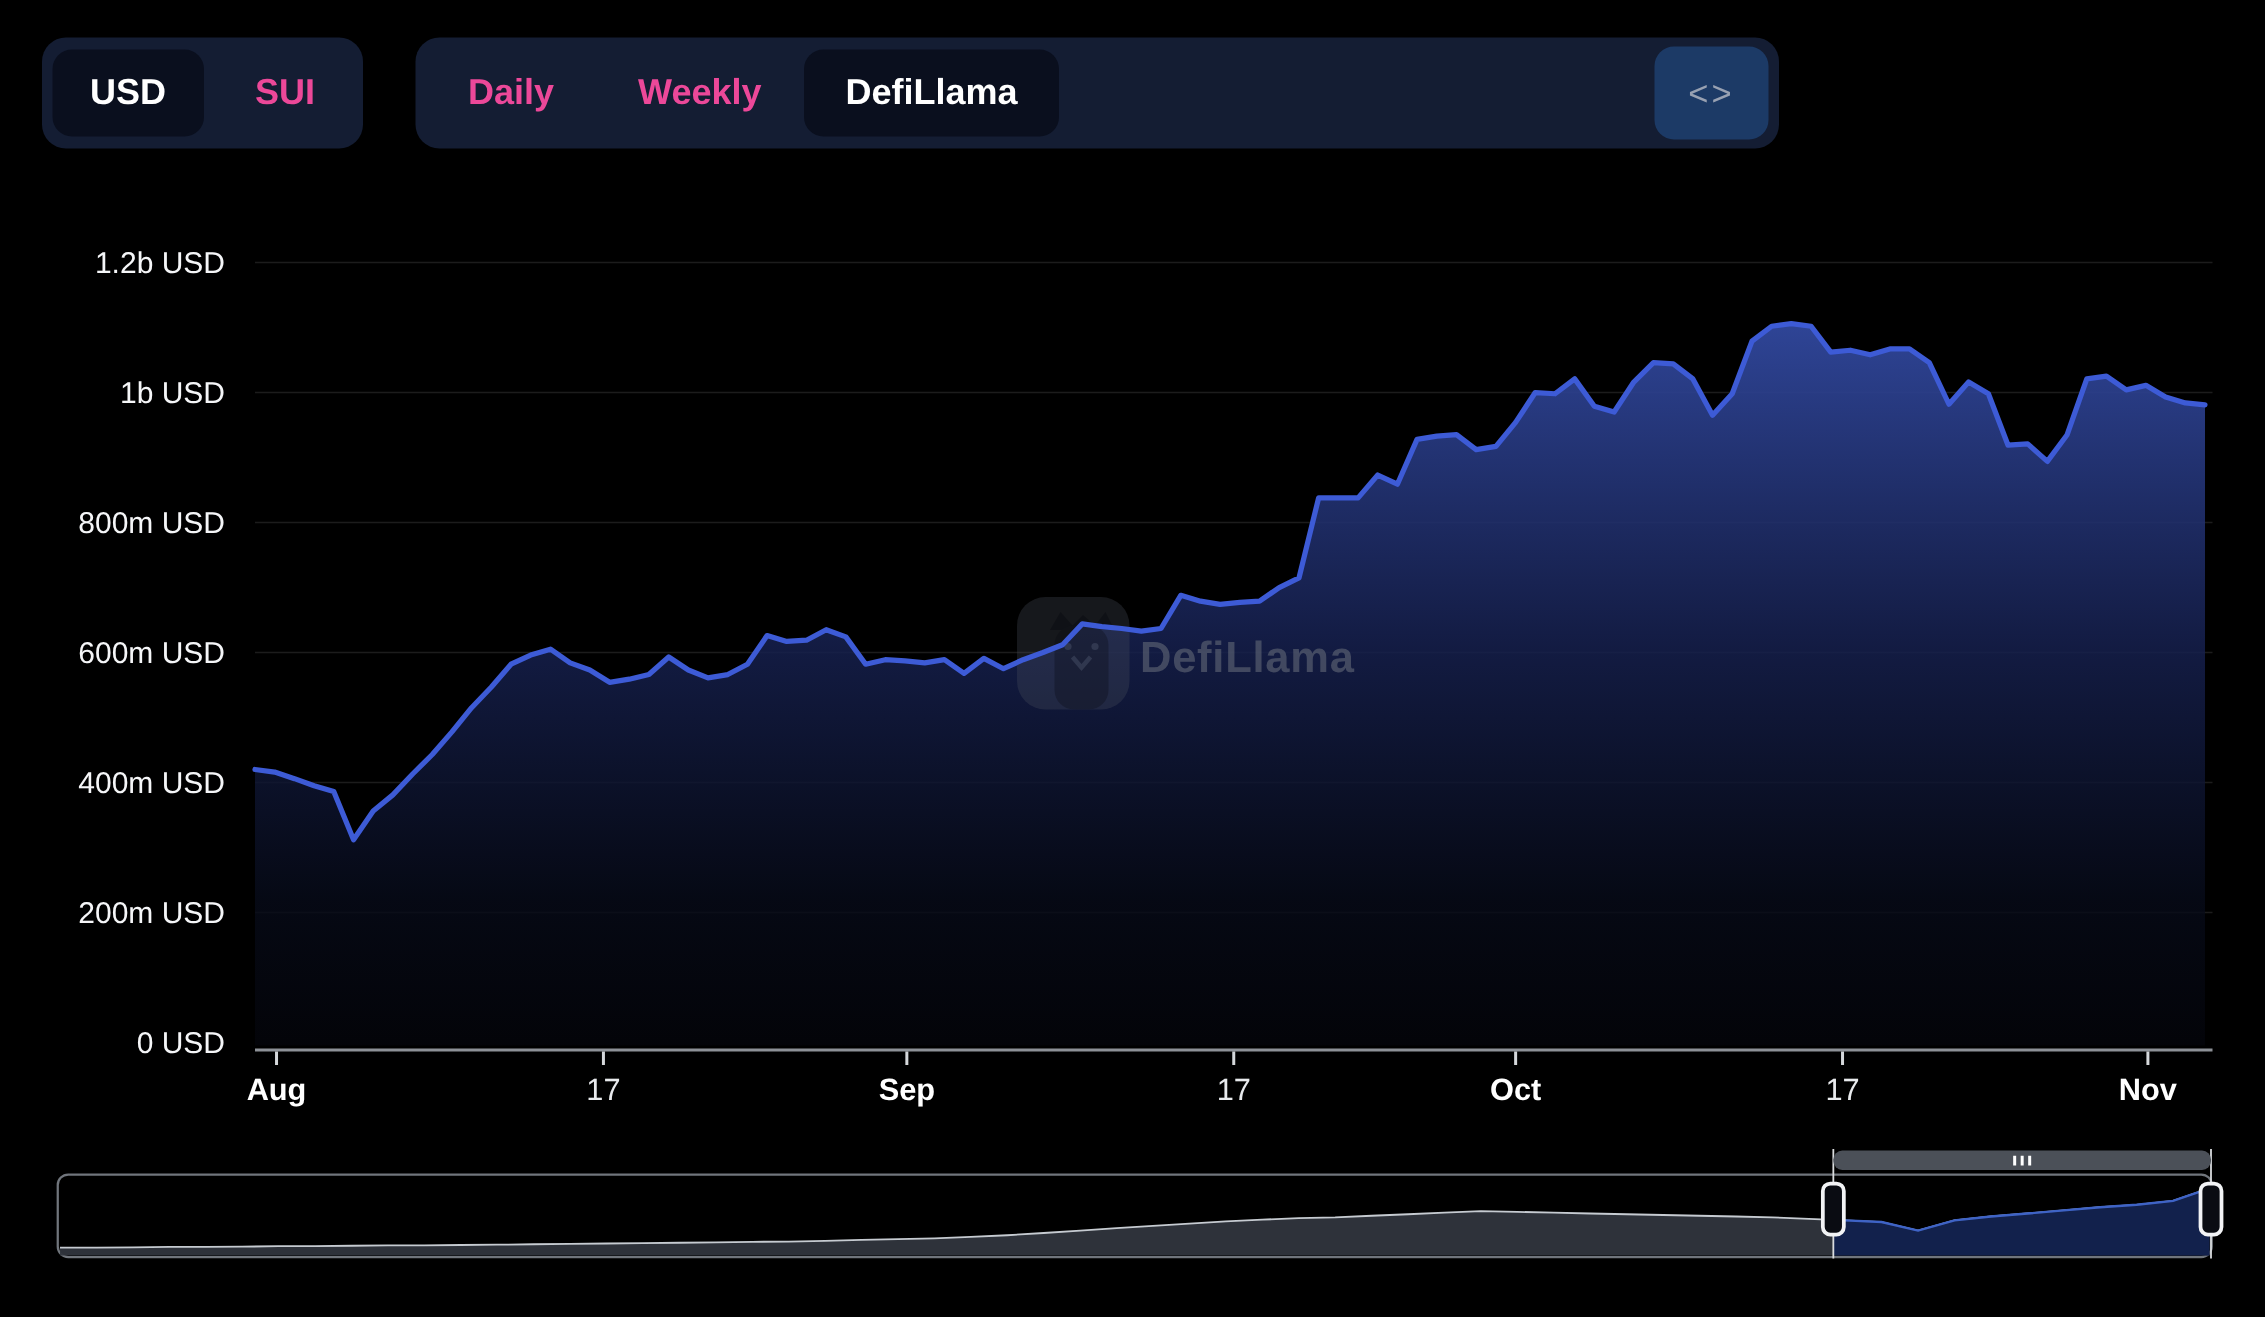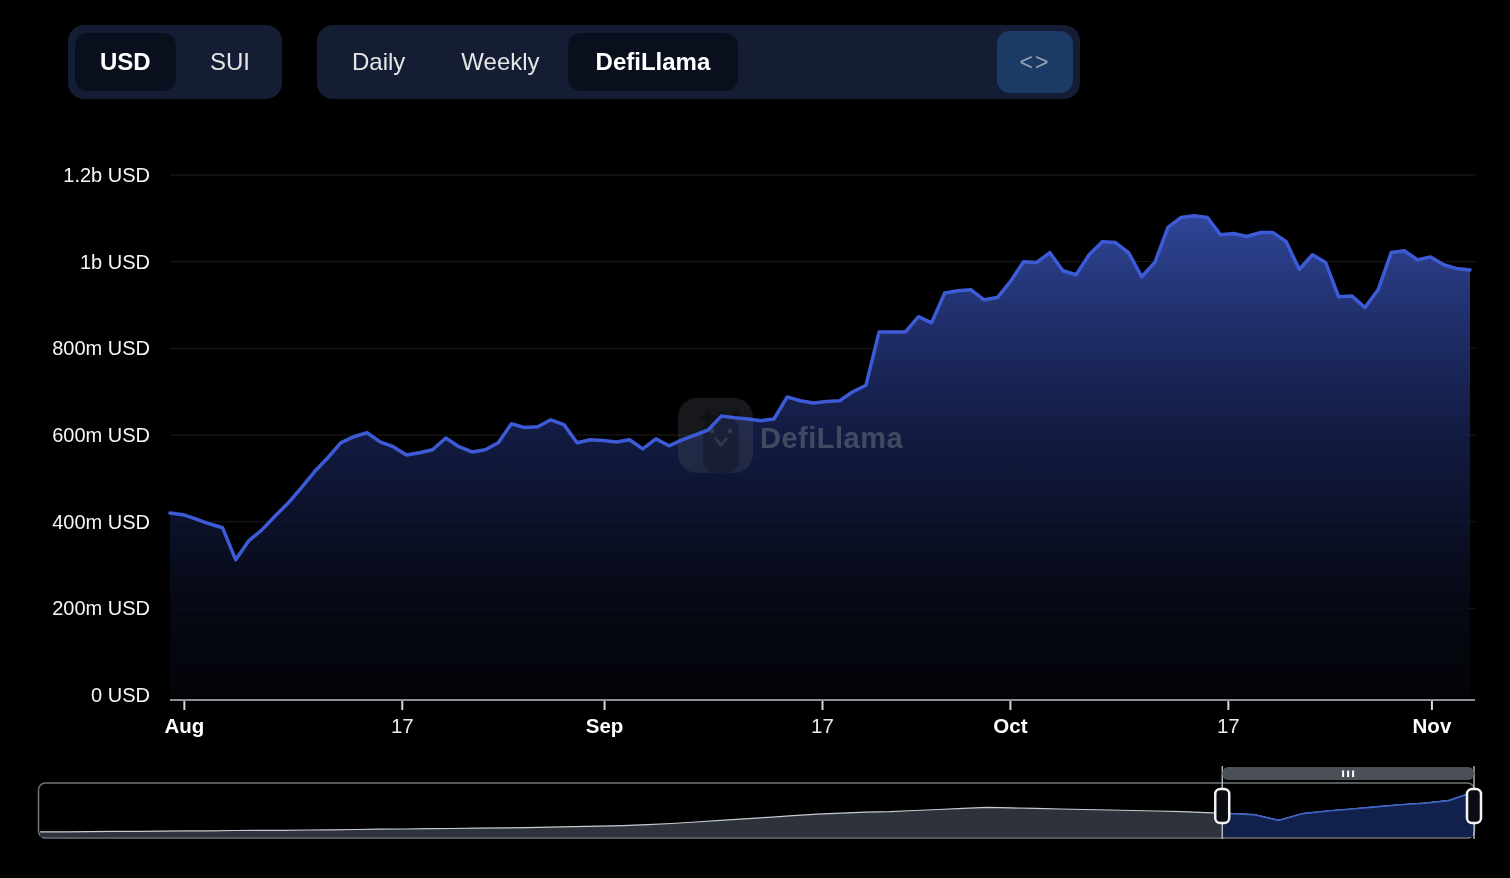--- a/index.html
+++ b/index.html
@@ -3,26 +3,26 @@
 <meta charset="utf-8">
 <style>
   html,body{margin:0;padding:0;}
   body{
     width:1510px;height:878px;overflow:hidden;background:#000;
     font-family:"Liberation Sans",sans-serif;position:relative;
     -webkit-font-smoothing:antialiased;
   }
   .toggle-group{
     position:absolute;top:25px;height:74px;background:#141d33;border-radius:16px;
-    display:flex;align-items:center;box-sizing:border-box;padding:0 7px;margin-left:40px;
+    display:flex;align-items:center;box-sizing:border-box;padding:0 7px;
   }
   #currency-group{left:28px;width:214px;justify-content:space-between;}
-  #interval-group{left:277px;width:763px;}
+  #interval-group{left:277px;width:909px;}
   .toggle-item{
-    border:none;background:transparent;color:#e5e5e5;font-size:24px;font-weight:400;
+    border:none;background:transparent;color:#ec4899;font-size:24px;font-weight:700;
     font-family:"Liberation Sans",sans-serif;padding:0 28px;height:58px;border-radius:13px;
     cursor:pointer;white-space:nowrap;
   }
   .toggle-item.selected{background:#0a0f1e;color:#ffffff;font-weight:700;}
   #currency-group .toggle-item{padding:0 25px;}
   .embed-btn{
     margin-left:auto;border:none;width:76px;height:62px;border-radius:13px;background:#1c3a66;
     color:#98a1b2;font-size:23px;letter-spacing:2px;cursor:pointer;
     display:flex;align-items:center;justify-content:center;font-family:"Liberation Sans",sans-serif;
   }

